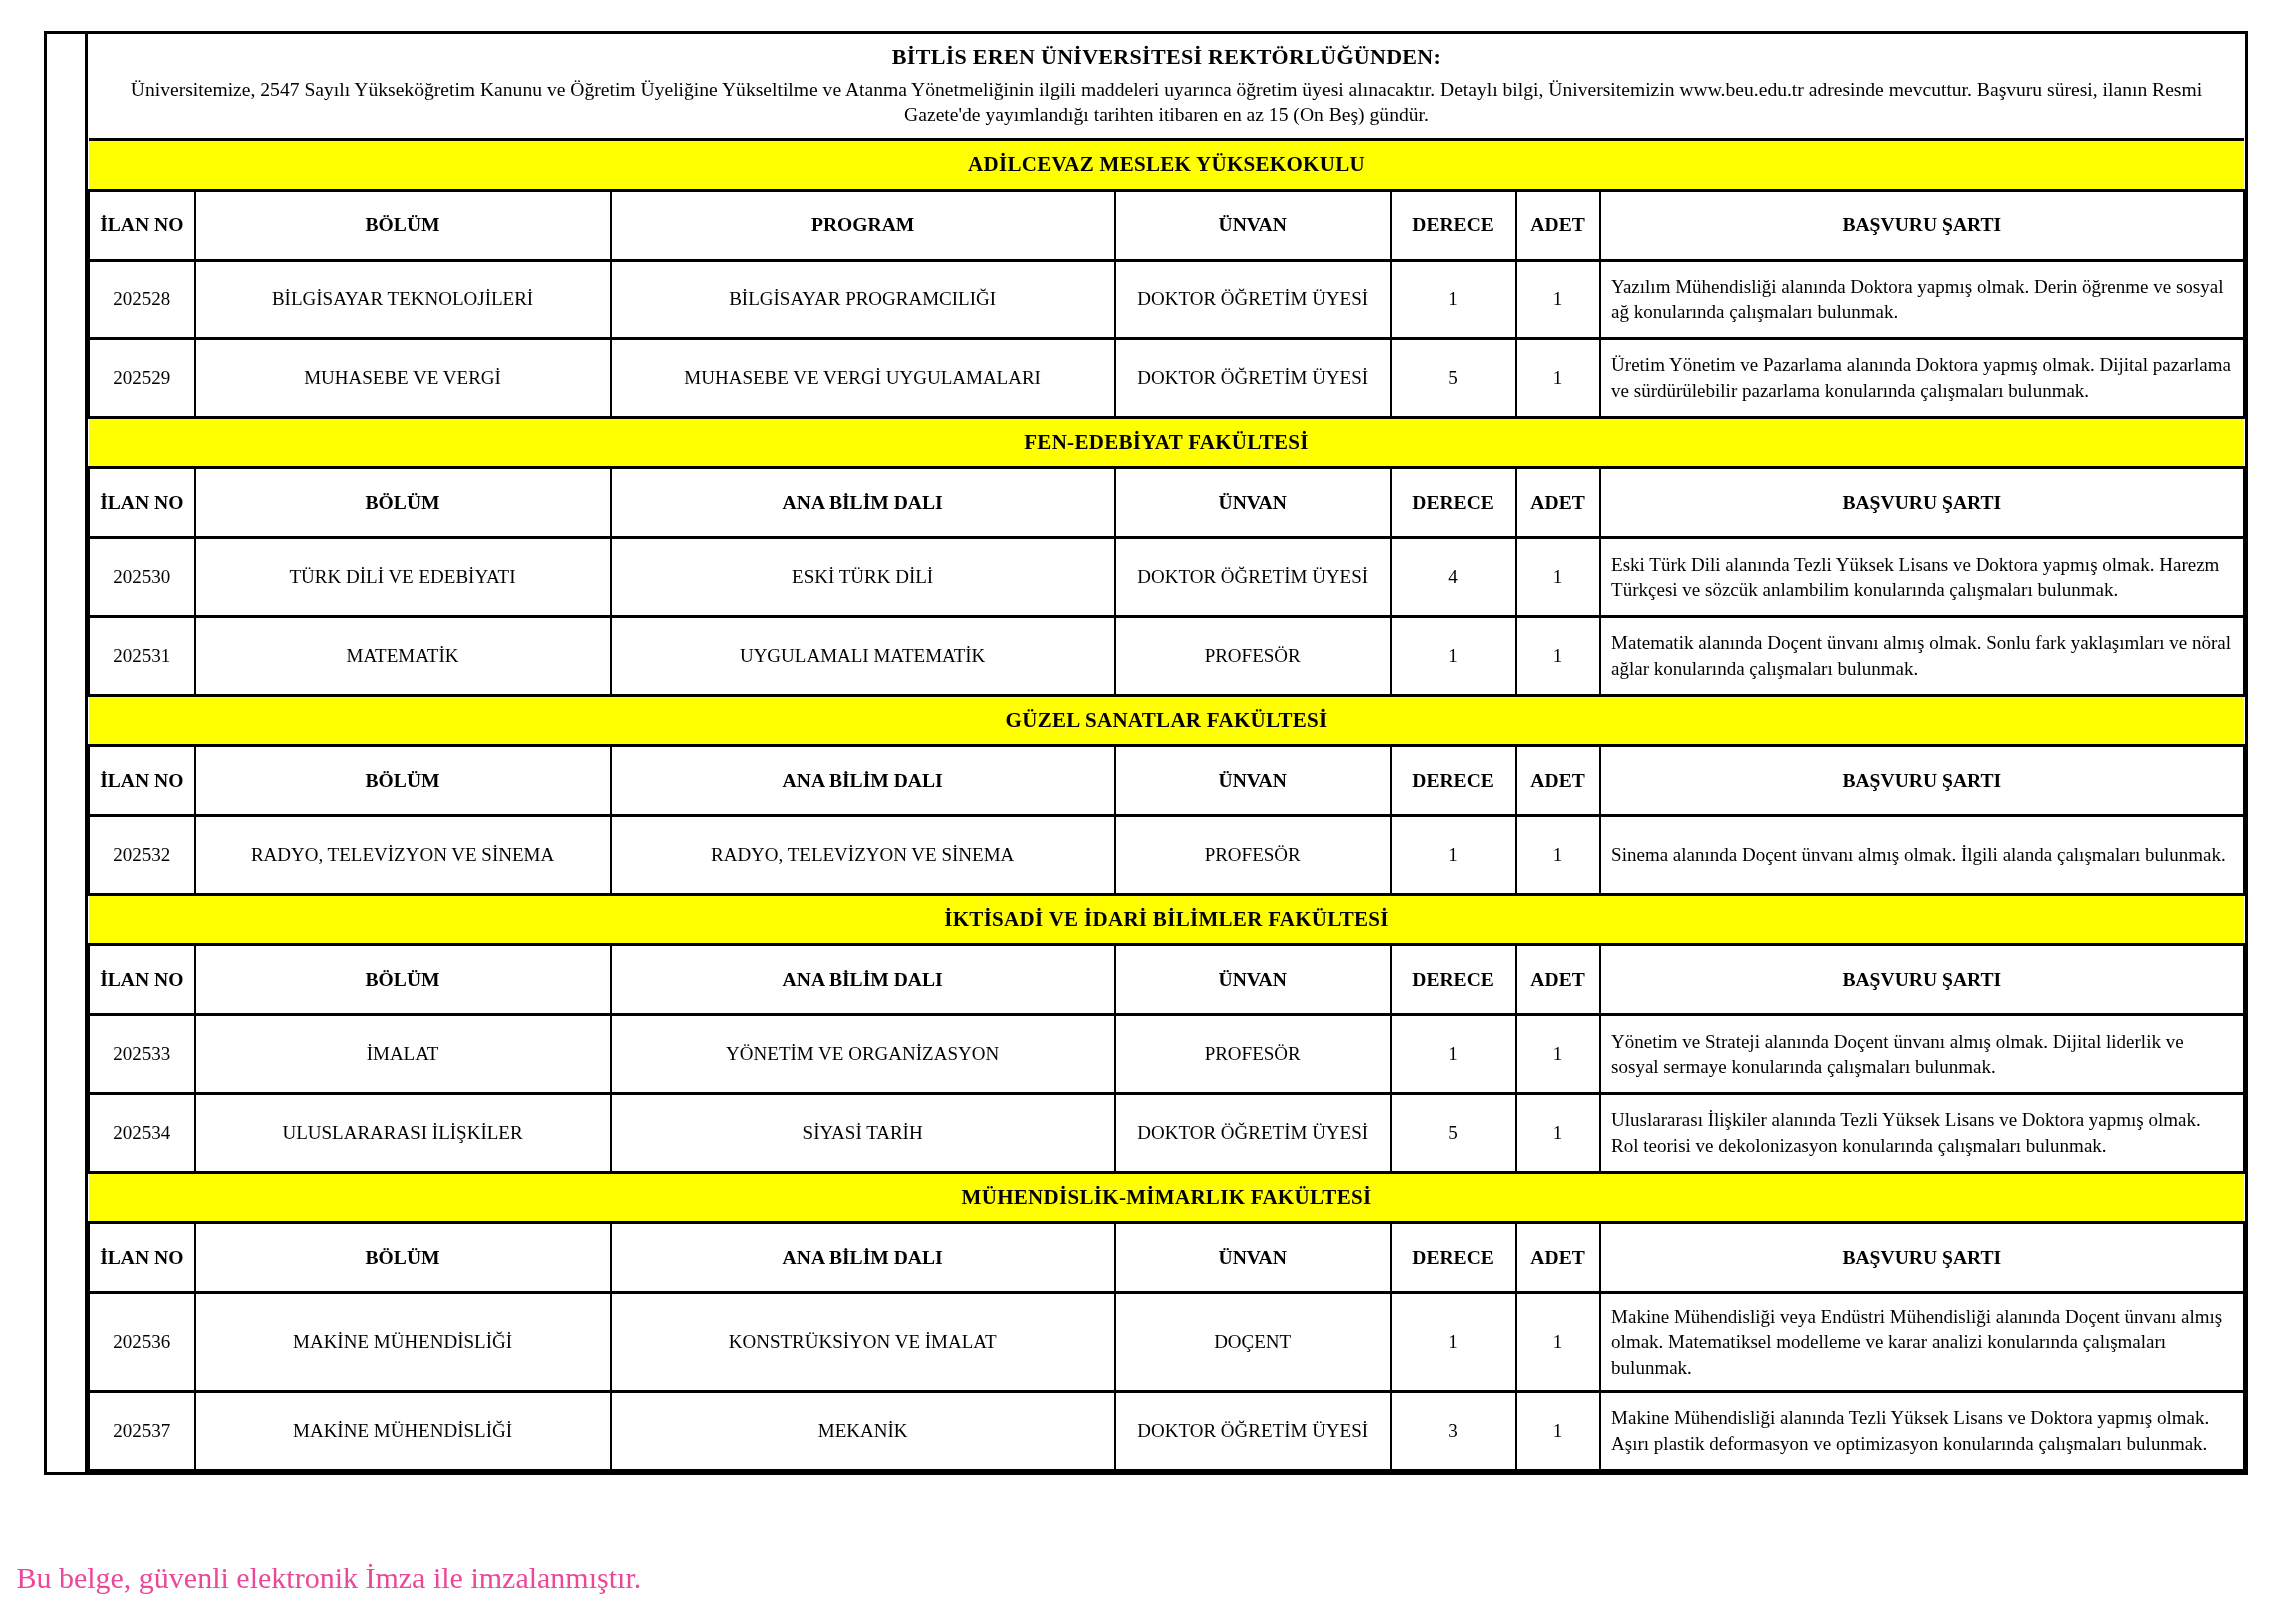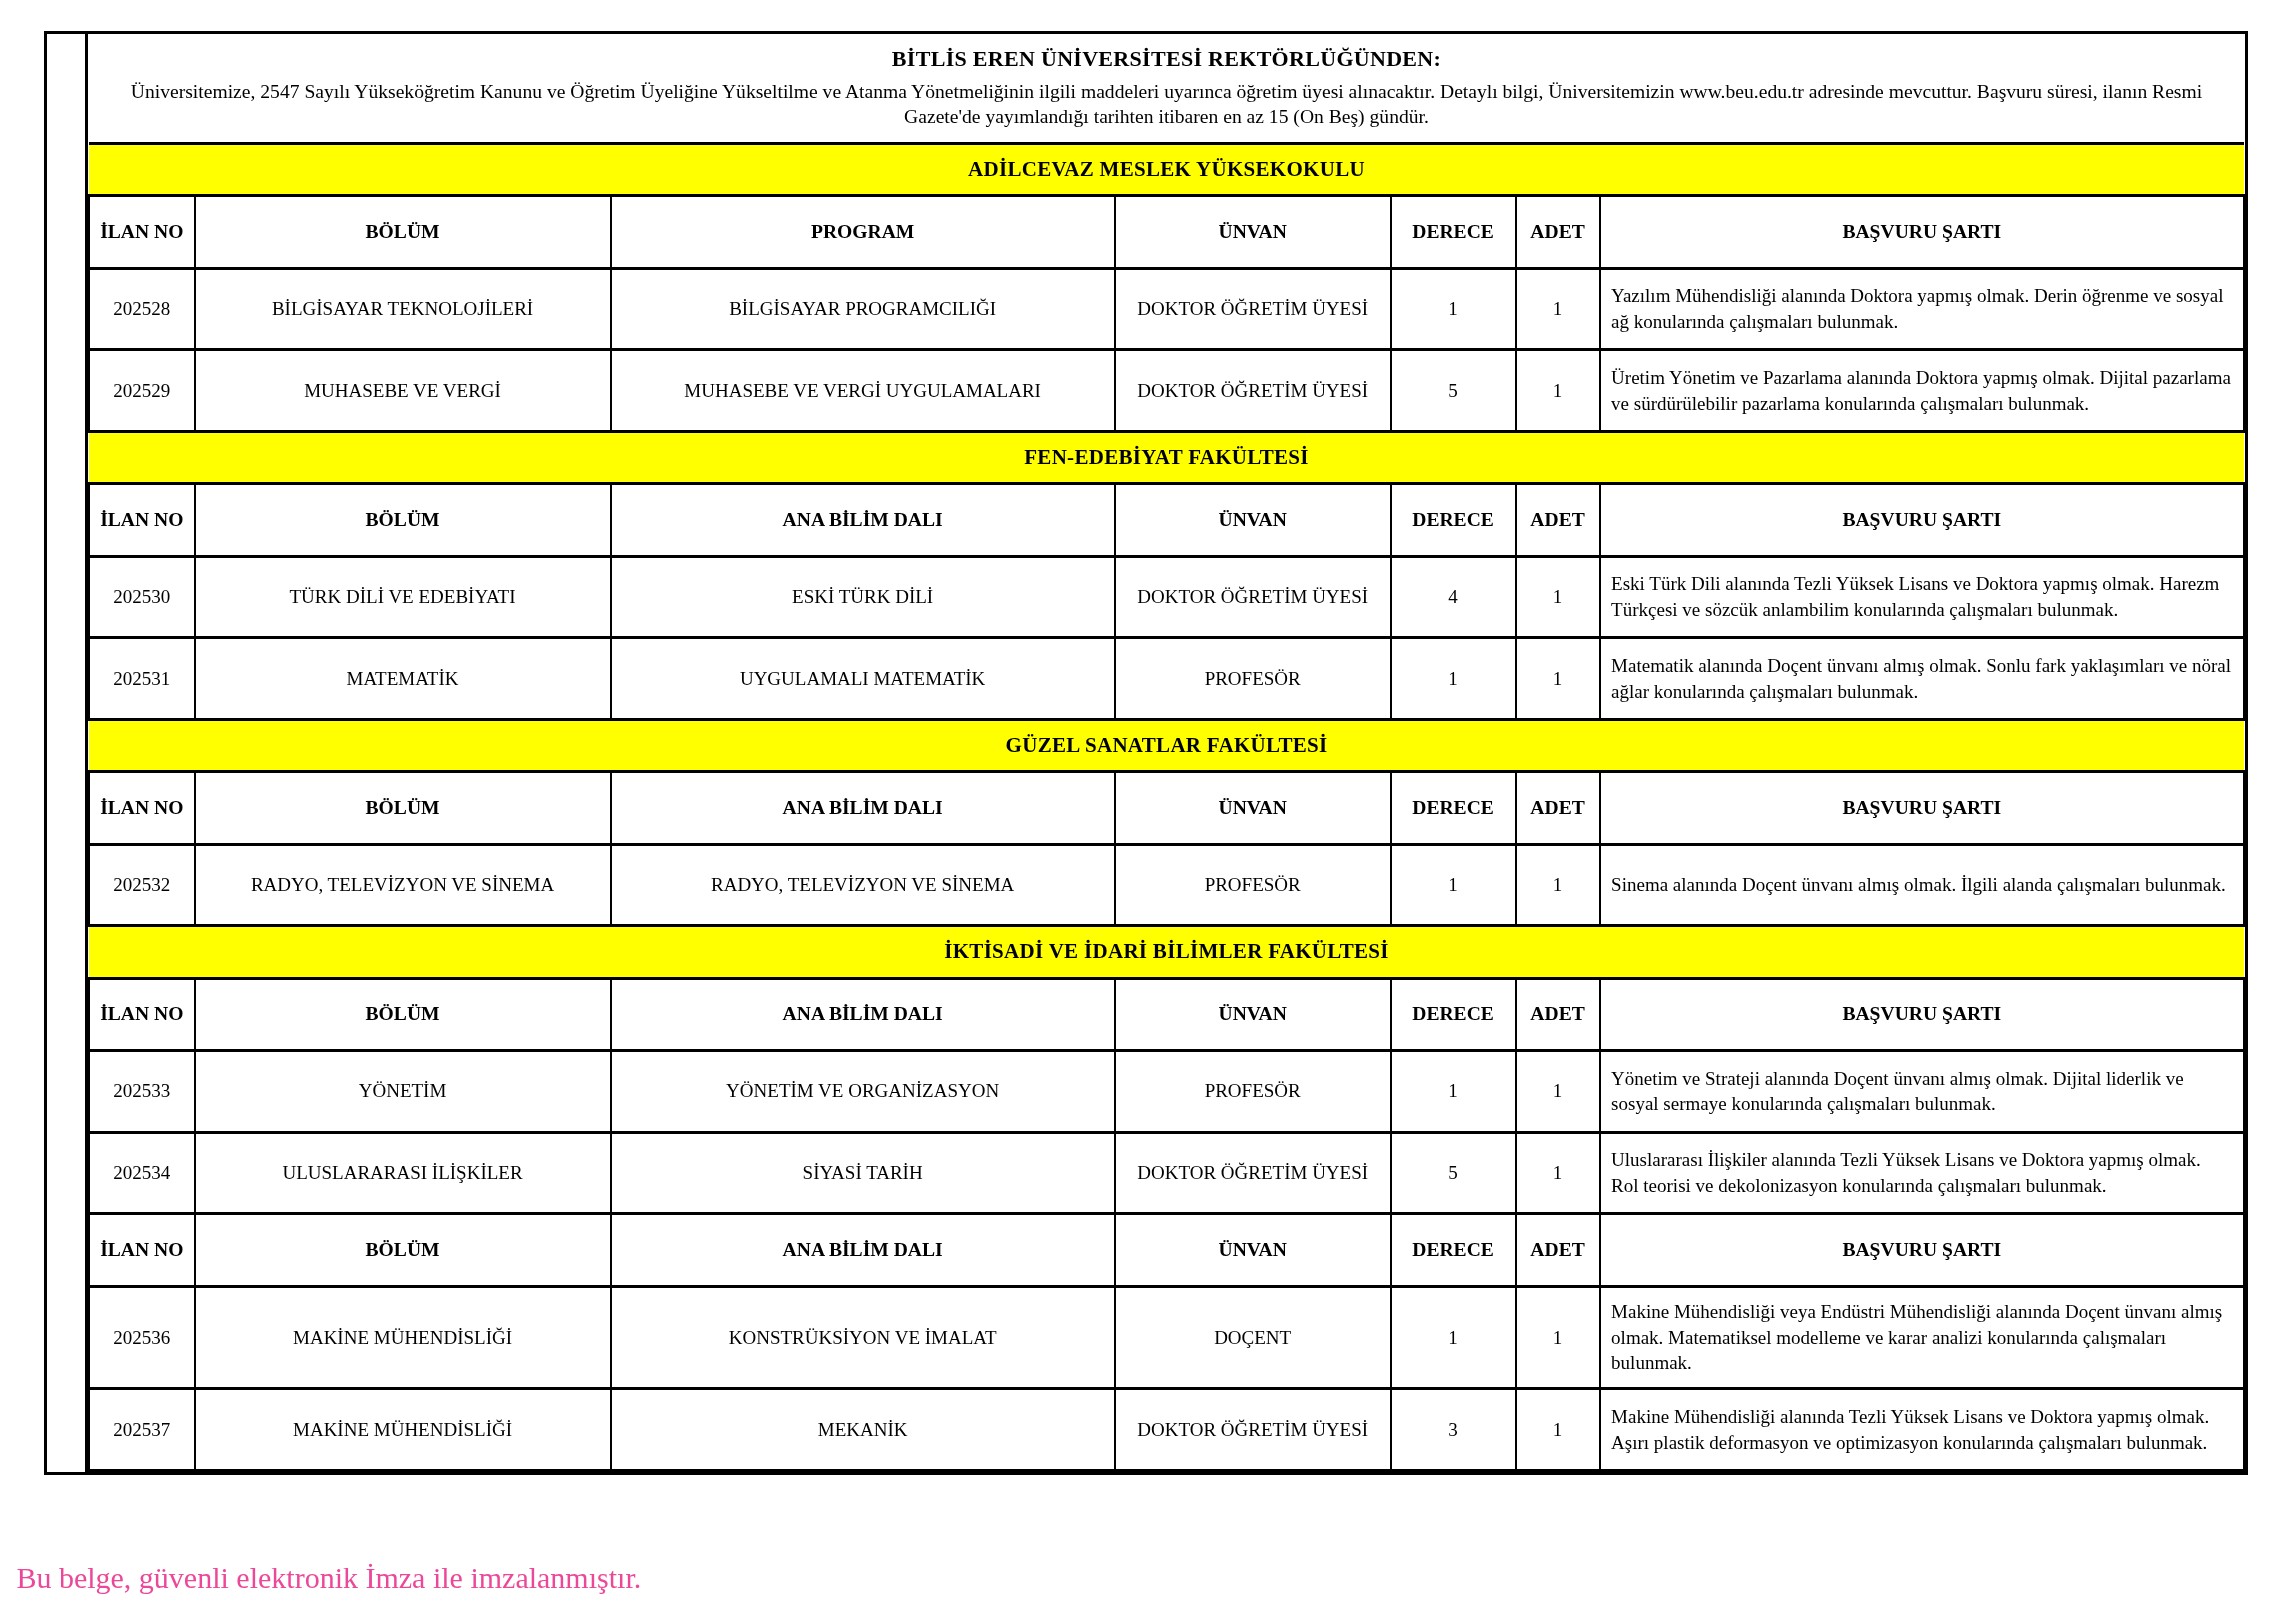--- a/index.html
+++ b/index.html
@@ -169,37 +169,40 @@
           <th>İLAN NO</th>
           <th>BÖLÜM</th>
           <th>ANA BİLİM DALI</th>
           <th>ÜNVAN</th>
           <th>DERECE</th>
           <th>ADET</th>
           <th>BAŞVURU ŞARTI</th>
         </tr>
         <tr class="data-row">
           <td class="num">202533</td>
-          <td>YÖNETİM</td>
+          <td>İMALAT</td>
           <td>YÖNETİM VE ORGANİZASYON</td>
           <td>PROFESÖR</td>
           <td class="num">1</td>
           <td class="num">1</td>
           <td class="sart">Yönetim ve Strateji alanında Doçent ünvanı almış olmak. Dijital liderlik ve sosyal sermaye konularında çalışmaları bulunmak.</td>
         </tr>
         <tr class="data-row">
           <td class="num">202534</td>
           <td>ULUSLARARASI İLİŞKİLER</td>
           <td>SİYASİ TARİH</td>
           <td>DOKTOR ÖĞRETİM ÜYESİ</td>
           <td class="num">5</td>
           <td class="num">1</td>
           <td class="sart">Uluslararası İlişkiler alanında Tezli Yüksek Lisans ve Doktora yapmış olmak. Rol teorisi ve dekolonizasyon konularında çalışmaları bulunmak.</td>
         </tr>
 
+        <tr class="band-row">
+          <td class="band" colspan="7">MÜHENDİSLİK-MİMARLIK FAKÜLTESİ</td>
+        </tr>
         <tr class="cols-row">
           <th>İLAN NO</th>
           <th>BÖLÜM</th>
           <th>ANA BİLİM DALI</th>
           <th>ÜNVAN</th>
           <th>DERECE</th>
           <th>ADET</th>
           <th>BAŞVURU ŞARTI</th>
         </tr>
         <tr class="data-row tall">

